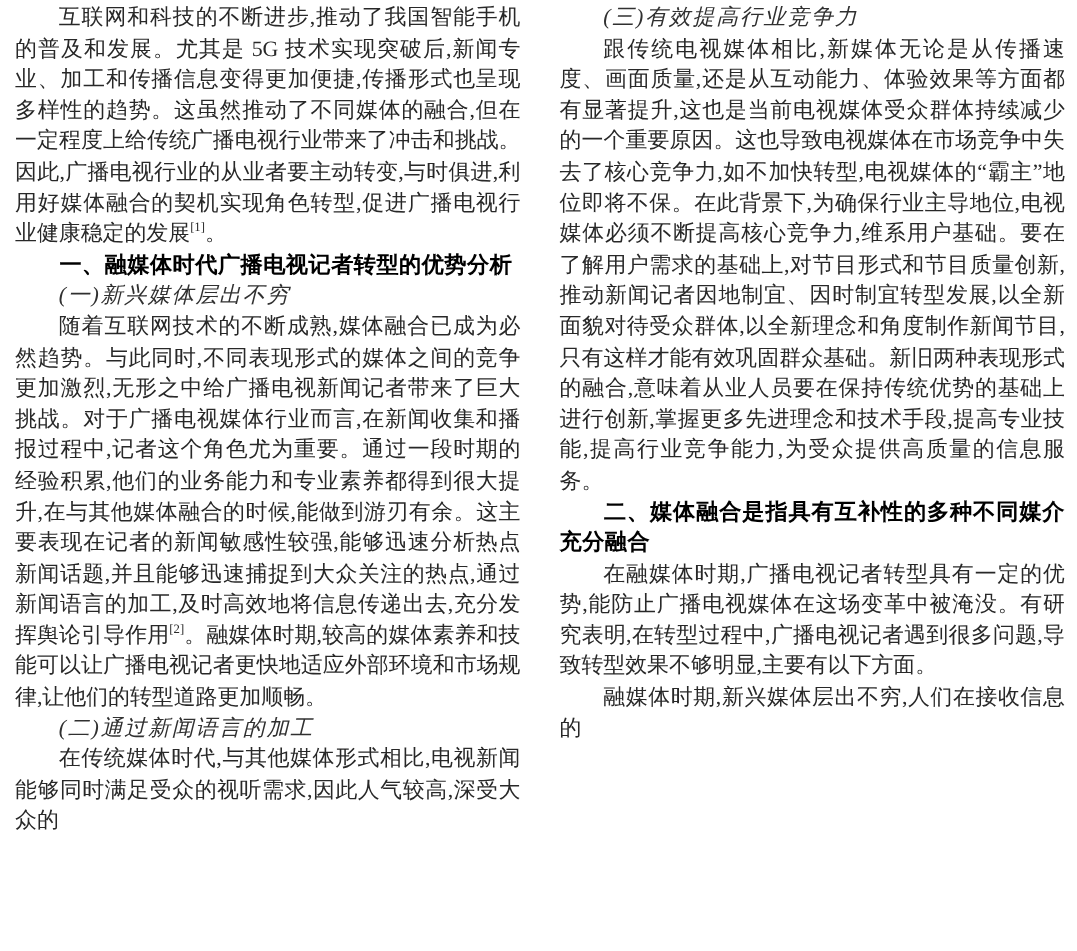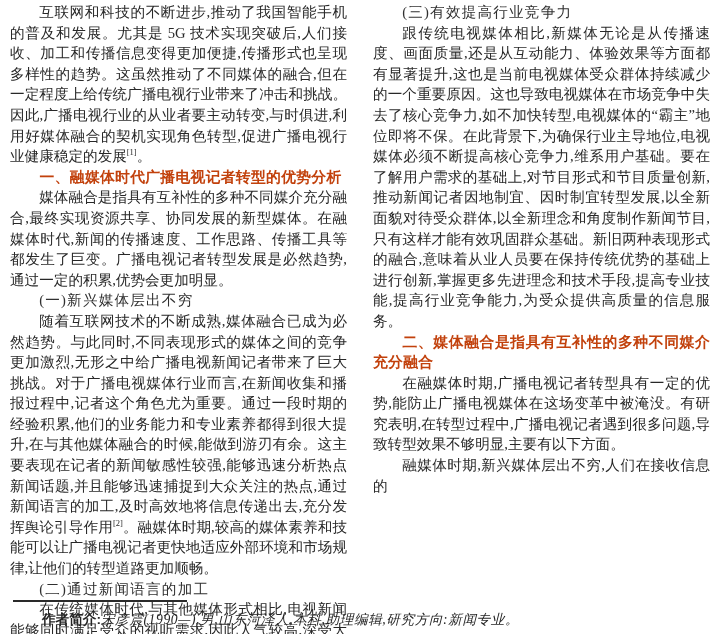--- a/index.html
+++ b/index.html
@@ -30,25 +30,26 @@
   .no-indent { text-indent:0; }
   .sec-heading {
     margin:0;
     font-size:14.8px;
     font-weight:bold;
     font-family:"Liberation Sans","DejaVu Sans",sans-serif;
     text-indent:2em;
     text-align:justify;
     line-height:20.6px;
     letter-spacing:0.3px;
-    color:#c2410c;
+    color:#000000;
   }
   .sub-heading {
     margin:0;
     text-indent:2em;
+    font-style:italic;
     letter-spacing:1.2px;
     color:#303030;
   }
   sup.ref {
     font-size:8.5px;
     line-height:0;
     vertical-align:super;
     letter-spacing:0;
   }
   .footer {
@@ -78,36 +79,31 @@
     letter-spacing:0.6px;
   }
 </style>
 </head>
 <body>
 
 <div class="page">
   <div class="columns">
 
     <div class="col">
-      <p class="body-para"><span>互联网和科技的不断进步,推动了我国智能手机的普及和发展。尤其是 5G 技术实现突破后,人们接收、加工和传播信息变得更加便捷,传播形式也呈现多样性的趋势。这虽然推动了不同媒体的融合,但在一定程度上给传统广播电视行业带来了冲击和挑战。因此,广播电视行业的从业者要主动转变,与时俱进,利用好媒体融合的契机实现角色转型,促进广播电视行业健康稳定的发展</span><sup class="ref">[1]</sup><span>。</span></p>
+      <p class="body-para"><span>互联网和科技的不断进步,推动了我国智能手机的普及和发展。尤其是 5G 技术实现突破后,新闻专业、加工和传播信息变得更加便捷,传播形式也呈现多样性的趋势。这虽然推动了不同媒体的融合,但在一定程度上给传统广播电视行业带来了冲击和挑战。因此,广播电视行业的从业者要主动转变,与时俱进,利用好媒体融合的契机实现角色转型,促进广播电视行业健康稳定的发展</span><sup class="ref">[1]</sup><span>。</span></p>
       <p class="sec-heading">一、融媒体时代广播电视记者转型的优势分析</p>
-      <p class="body-para">媒体融合是指具有互补性的多种不同媒介充分融合,最终实现资源共享、协同发展的新型媒体。在融媒体时代,新闻的传播速度、工作思路、传播工具等都发生了巨变。广播电视记者转型发展是必然趋势,通过一定的积累,优势会更加明显。</p>
       <p class="body-para sub-heading">(一)新兴媒体层出不穷</p>
       <p class="body-para"><span>随着互联网技术的不断成熟,媒体融合已成为必然趋势。与此同时,不同表现形式的媒体之间的竞争更加激烈,无形之中给广播电视新闻记者带来了巨大挑战。对于广播电视媒体行业而言,在新闻收集和播报过程中,记者这个角色尤为重要。通过一段时期的经验积累,他们的业务能力和专业素养都得到很大提升,在与其他媒体融合的时候,能做到游刃有余。这主要表现在记者的新闻敏感性较强,能够迅速分析热点新闻话题,并且能够迅速捕捉到大众关注的热点,通过新闻语言的加工,及时高效地将信息传递出去,充分发挥舆论引导作用</span><sup class="ref">[2]</sup><span>。融媒体时期,较高的媒体素养和技能可以让广播电视记者更快地适应外部环境和市场规律,让他们的转型道路更加顺畅。</span></p>
       <p class="body-para sub-heading">(二)通过新闻语言的加工</p>
       <p class="body-para">在传统媒体时代,与其他媒体形式相比,电视新闻能够同时满足受众的视听需求,因此人气较高,深受大众的</p>
     </div>
 
     <div class="col">
       <p class="body-para sub-heading">(三)有效提高行业竞争力</p>
       <p class="body-para">跟传统电视媒体相比,新媒体无论是从传播速度、画面质量,还是从互动能力、体验效果等方面都有显著提升,这也是当前电视媒体受众群体持续减少的一个重要原因。这也导致电视媒体在市场竞争中失去了核心竞争力,如不加快转型,电视媒体的“霸主”地位即将不保。在此背景下,为确保行业主导地位,电视媒体必须不断提高核心竞争力,维系用户基础。要在了解用户需求的基础上,对节目形式和节目质量创新,推动新闻记者因地制宜、因时制宜转型发展,以全新面貌对待受众群体,以全新理念和角度制作新闻节目,只有这样才能有效巩固群众基础。新旧两种表现形式的融合,意味着从业人员要在保持传统优势的基础上进行创新,掌握更多先进理念和技术手段,提高专业技能,提高行业竞争能力,为受众提供高质量的信息服务。</p>
       <p class="sec-heading">二、媒体融合是指具有互补性的多种不同媒介充分融合</p>
       <p class="body-para">在融媒体时期,广播电视记者转型具有一定的优势,能防止广播电视媒体在这场变革中被淹没。有研究表明,在转型过程中,广播电视记者遇到很多问题,导致转型效果不够明显,主要有以下方面。</p>
       <p class="body-para">融媒体时期,新兴媒体层出不穷,人们在接收信息的</p>
     </div>
 
   </div>
 
-  <div class="footer">
-    <div class="footnote-divider"></div>
-    <div class="footer-line"><span class="footer-label">作者简介:</span><span class="footer-value">宋彦震(1990—),男,山东菏泽人,本科,助理编辑,研究方向:新闻专业。</span></div>
-  </div>
 </div>
 
 </body></html>

